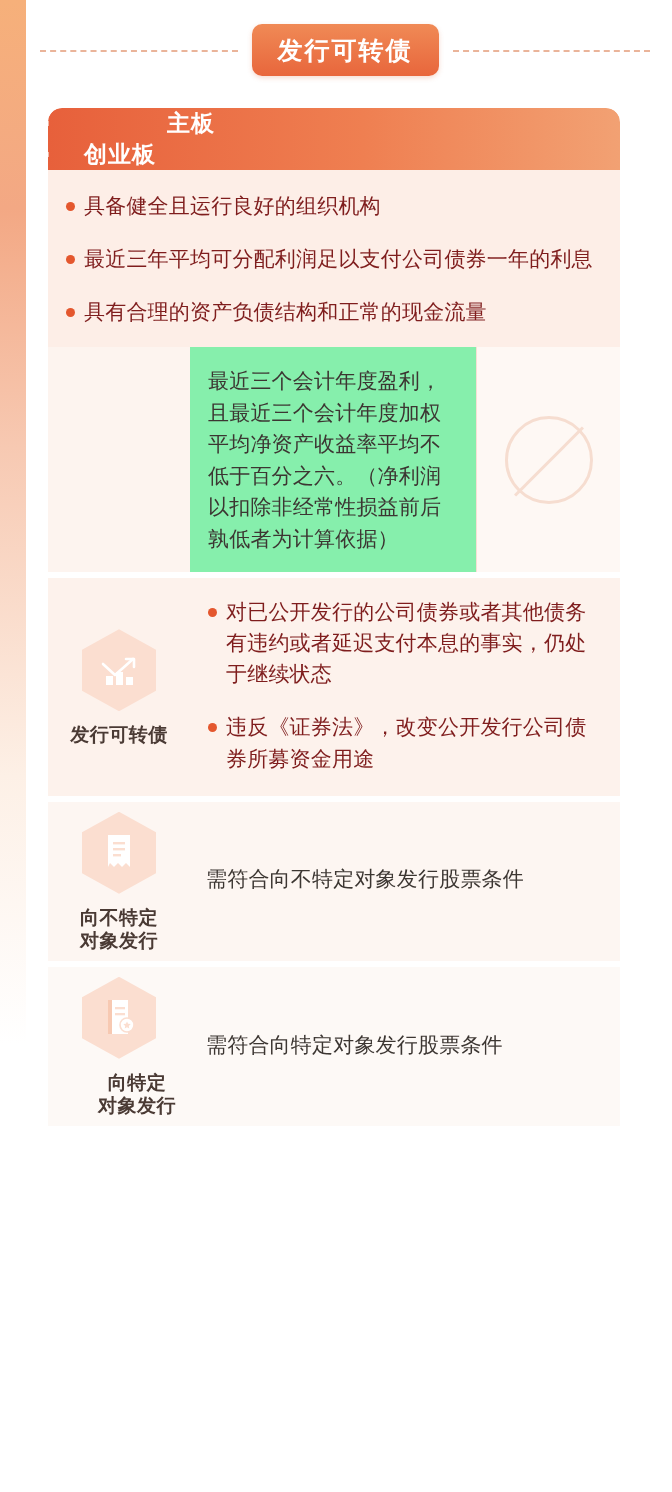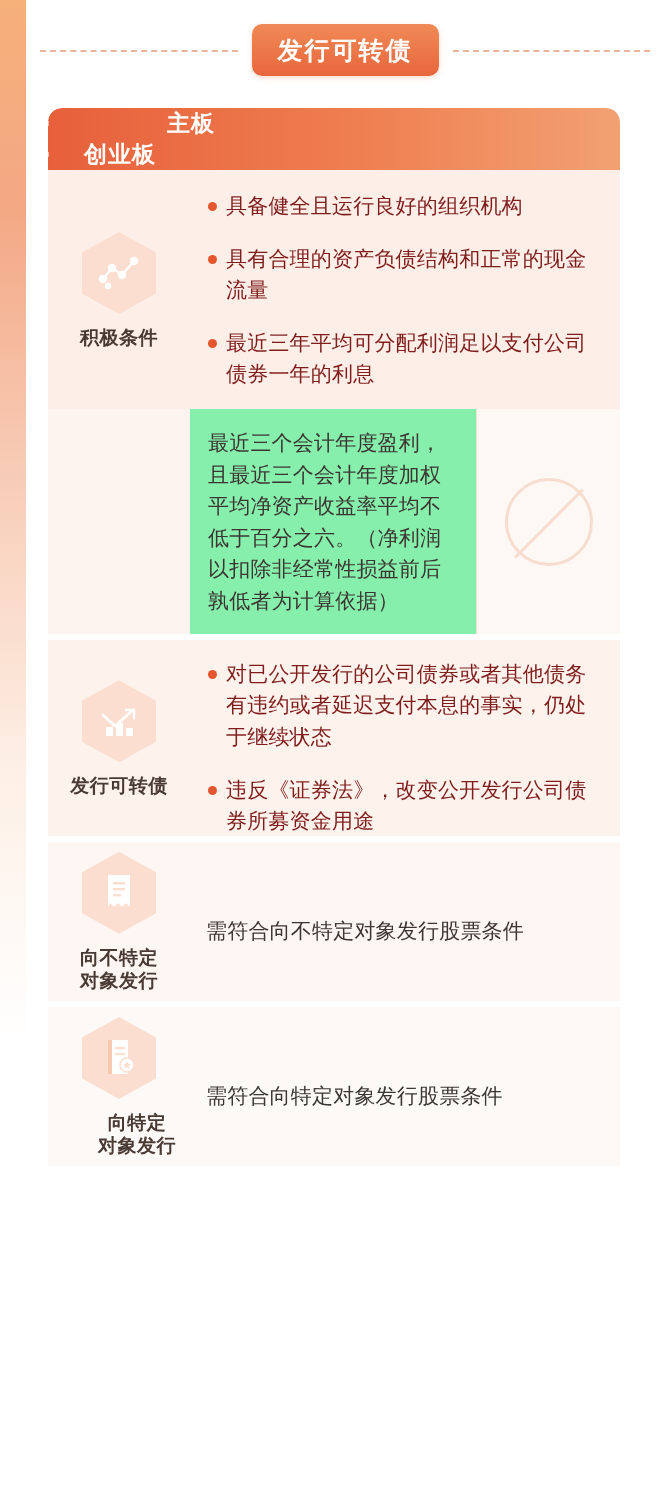--- a/index.html
+++ b/index.html
@@ -132,21 +132,21 @@
     width: 78px;
     height: 86px;
     display: flex;
     align-items: center;
     justify-content: center;
   }
 
   .cell-main {
     flex: 1 1 auto;
     box-sizing: border-box;
-    padding: 18px 18px 0 16px;
+    padding: 18px 18px 22px 16px;
     display: flex;
     flex-direction: column;
     justify-content: center;
   }
   .bullets { list-style: none; margin: 0; padding: 0; }
   .bullets li {
     position: relative;
     padding-left: 20px;
     margin: 0 0 22px 0;
     font-size: 21px;
@@ -251,41 +251,26 @@
 
   <div class="table">
 
     <div class="thead">
       <div class="th c0"></div>
       <div class="th c1">主板</div>
       <div class="th c2">创业板</div>
     </div>
 
     <div class="rowA-top">
-      <div class="cell-icon">
-        <div class="hexwrap">
-          <div class="hex">
-            <svg width="42" height="36" viewBox="0 0 42 36">
-              <polyline points="5,24 14,13 24,20 36,6" fill="none" stroke="#ffffff" stroke-width="2.4" stroke-linecap="round" stroke-linejoin="round"></polyline>
-              <circle cx="5" cy="24" r="4.2" fill="#ffffff"></circle>
-              <circle cx="14" cy="13" r="4.2" fill="#ffffff"></circle>
-              <circle cx="24" cy="20" r="4.2" fill="#ffffff"></circle>
-              <circle cx="36" cy="6" r="4.2" fill="#ffffff"></circle>
-              <circle cx="10" cy="31" r="3.2" fill="#ffffff"></circle>
-            </svg>
-          </div>
-        </div>
-        <div class="label">积极条件</div>
-      </div>
       <div class="right">
         <div class="upper">
           <ul class="bullets">
             <li>具备健全且运行良好的组织机构</li>
+            <li>最近三年平均可分配利润足以支付公司债券一年的利息</li>
             <li>具有合理的资产负债结构和正常的现金流量</li>
-            <li>最近三年平均可分配利润足以支付公司债券一年的利息</li>
           </ul>
         </div>
       </div>
     </div>
 
     <div class="rowA-lower">
       <div style="width:142px;flex:0 0 142px;background:#fdf4ef;"></div>
       <div class="col-main">
         <div class="plain">最近三个会计年度盈利，且最近三个会计年度加权平均净资产收益率平均不低于百分之六。（净利润以扣除非经常性损益前后孰低者为计算依据）</div>
       </div>

